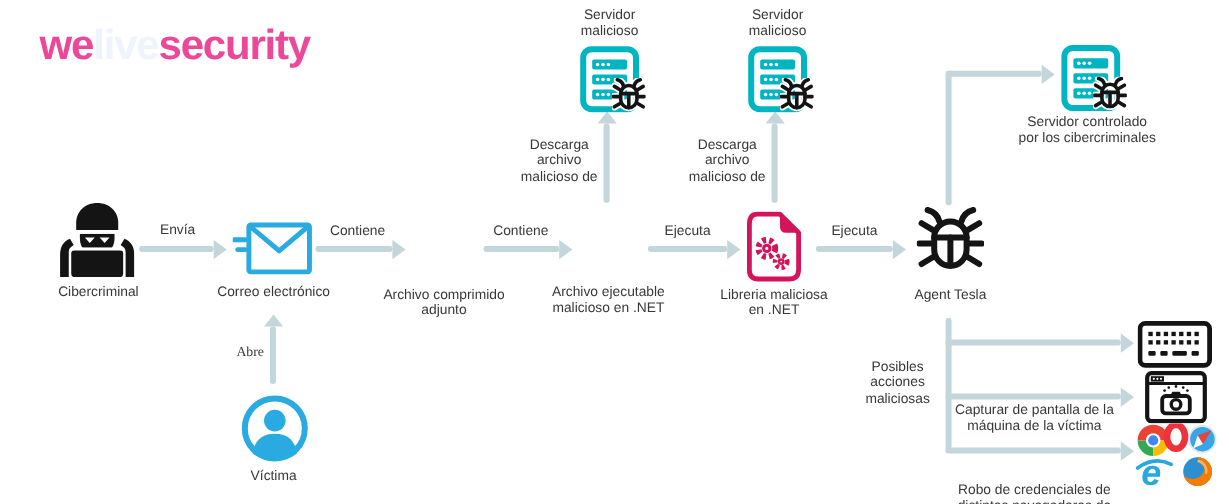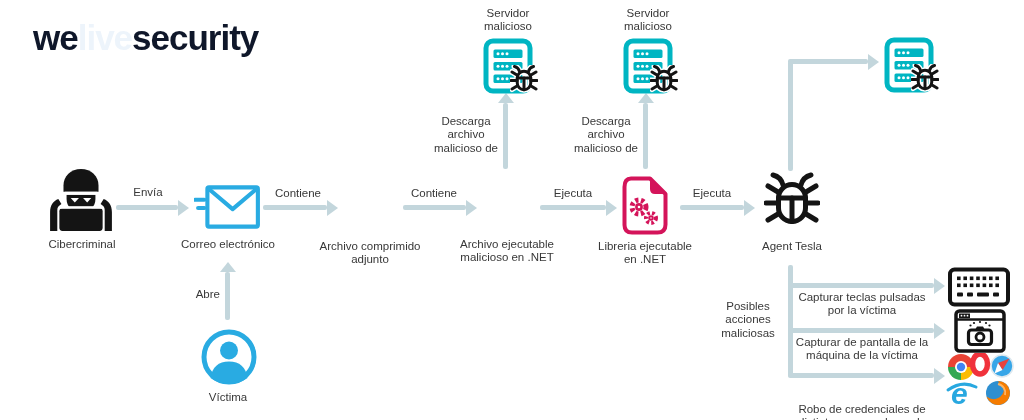--- a/index.html
+++ b/index.html
@@ -3,27 +3,27 @@
 <meta charset="utf-8">
 <style>
   html,body{margin:0;padding:0;}
   body{width:1024px;height:420px;background:#fff;overflow:hidden;
        font-family:"Liberation Sans",sans-serif;}
   #canvas{position:relative;width:1024px;height:420px;background:#fff;}
 
   
   .logo{position:absolute;left:33px;top:18px;font-size:35px;font-weight:700;
         letter-spacing:-1px;user-select:none;}
-  .logo .dark{color:#0f172a;}
+  .logo .dark{color:#ec4899;}
   .logo .light{color:#edf4fb;}
 
   
   .lbl{position:absolute;font-size:11.5px;line-height:1.17;color:#383838;
        text-align:center;white-space:pre-line;}
-  .lbl.right{text-align:right;}
+  .lbl.right{text-align:right;font-family:Liberation Serif, serif;}
 
   
   .line-h{position:absolute;height:5px;background:#c3d6dc;border-radius:2px;}
   .line-v{position:absolute;width:5px;background:#c3d6dc;border-radius:2px;}
   .head-r::after{content:"";position:absolute;right:-11px;top:50%;
     transform:translateY(-50%);border-top:8px solid transparent;
     border-bottom:8px solid transparent;border-left:11px solid #c3d6dc;}
   .head-u::before{content:"";position:absolute;top:-10px;left:50%;
     transform:translateX(-50%);border-left:8px solid transparent;
     border-right:8px solid transparent;border-bottom:10px solid #c3d6dc;}
@@ -92,21 +92,21 @@
       <path d="M11 2.5 H30 L45.5 18 V48.5 Q45.5 56.5 37.5 56.5 H12 Q4.5 56.5 4.5 49 V11 Q4.5 2.5 11 2.5 Z" fill="none" stroke="#d4145a" stroke-width="4" stroke-linejoin="round"></path>
       <path d="M30 2.5 L45.5 18 H35 Q30 18 30 13 Z" fill="#d4145a"></path>
       <g fill="none" stroke="#d4145a">
         <circle cx="19" cy="31" r="7" stroke-width="5" stroke-dasharray="3.2 2.6"></circle>
         <circle cx="19" cy="31" r="2.6" stroke-width="2.6"></circle>
         <circle cx="31" cy="42" r="5" stroke-width="4" stroke-dasharray="2.6 2.2"></circle>
         <circle cx="31" cy="42" r="1.8" stroke-width="2"></circle>
       </g>
     </svg>
   </div>
-  <div class="lbl" style="left:585px;top:240px;width:120px;">Libreria ejecutable
+  <div class="lbl" style="left:585px;top:240px;width:120px;">Libreria maliciosa
 en .NET</div>
 
   <div class="line-h head-r" style="left:680px;top:205px;width:64px;"></div>
   <div class="lbl" style="left:680px;top:187px;width:64px;">Ejecuta</div>
 
   <div class="icon" style="left:764px;top:172px;">
     <svg width="56" height="58" viewBox="0 0 56 58" fill="none" stroke="#141414" stroke-width="5" stroke-linecap="round" stroke-linejoin="round">
       <path d="M19 13 Q17 5 9 3"></path>
         <path d="M37 13 Q39 5 47 3"></path>
       <rect x="14.5" y="12.5" width="27" height="37" rx="13.5"></rect>
@@ -293,29 +293,29 @@
         <line x1="28" y1="26" x2="28" y2="49.5"></line>
         <path d="M14 20 L4 14"></path>
           <path d="M14 31 L2 31"></path>
           <path d="M14 42 L4 48"></path>
         <path d="M42 20 L52 14"></path>
           <path d="M42 31 L54 31"></path>
           <path d="M42 42 L52 48"></path>
       </g>
     </svg>
   </div>
+  <div class="lbl" style="left:848px;top:96px;width:116px;">Servidor controlado
+por los cibercriminales</div>
 
   <div class="line-v" style="left:788px;top:265px;height:112px;"></div>
   <div class="lbl" style="left:703px;top:300px;width:90px;">Posibles
 acciones
 maliciosas</div>
 
   <div class="line-h head-r" style="left:788px;top:283px;width:146px;"></div>
-  <div class="lbl" style="left:786px;top:291px;width:152px;">Capturar teclas pulsadas
-por la víctima</div>
 
   <div class="line-h head-r" style="left:788px;top:328px;width:146px;"></div>
   <div class="lbl" style="left:786px;top:336px;width:152px;">Capturar de pantalla de la
 máquina de la víctima</div>
 
   <div class="line-h head-r" style="left:788px;top:373px;width:146px;"></div>
   <div class="lbl" style="left:786px;top:380px;width:152px;margin-top:23px;">Robo de credenciales de
 distintos navegadores de
 Internet</div>
 

